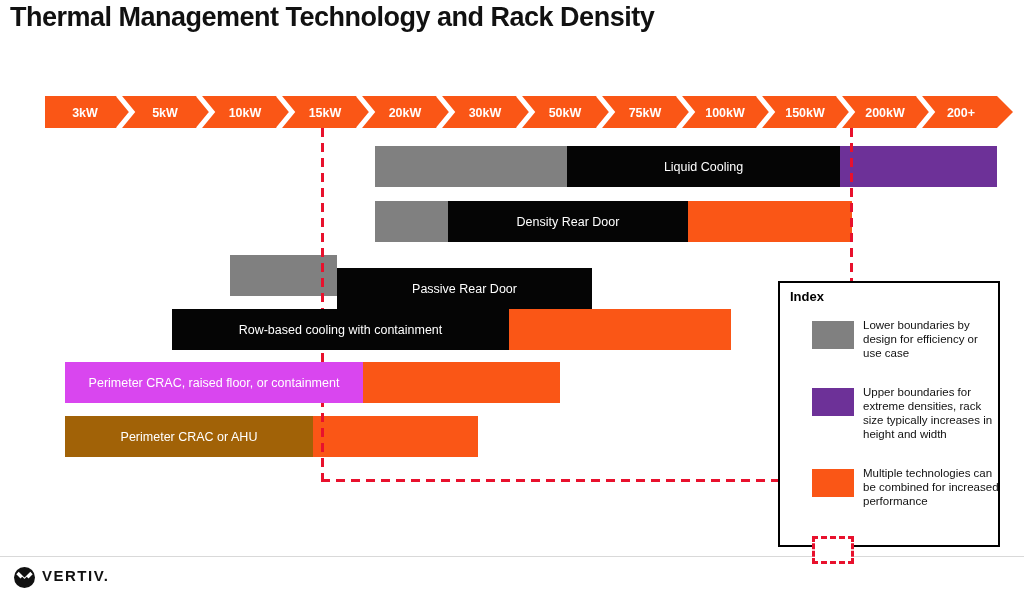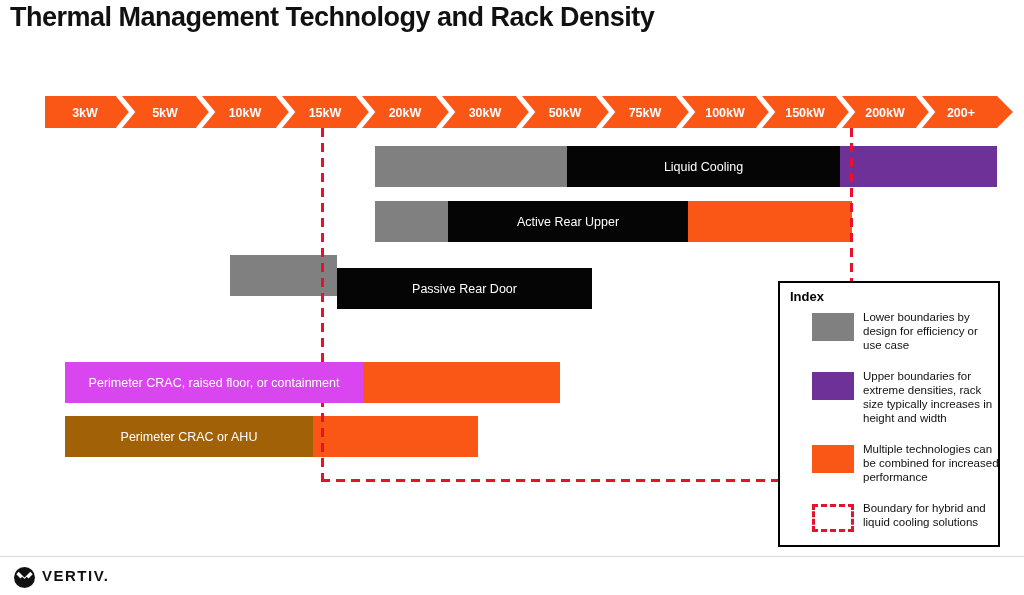--- a/index.html
+++ b/index.html
@@ -7,21 +7,21 @@
   #title{position:absolute;left:10px;top:2px;margin:0;font-size:27px;font-weight:bold;color:#111;letter-spacing:-0.5px;white-space:nowrap;}
   .axis-svg{position:absolute;left:0;top:96px;width:1024px;height:32px;}
   .bars{position:absolute;left:0;top:0;width:828px;height:595px;}
   .row-bar{position:absolute;left:0;width:1024px;height:41px;}
   .seg{position:absolute;top:0;height:41px;display:flex;align-items:center;justify-content:center;}
   .seg.black{z-index:3;}
   .seg-label{color:#fff;font-size:12.5px;white-space:nowrap;}
   .dash-line{position:absolute;z-index:2;}
   .dash-v{width:3px;}
   .dash-h{height:3px;}
-  #legend{position:absolute;left:778px;top:281px;width:222px;height:266px;border:2px solid #000;background:#fff;box-sizing:border-box;z-index:4;display:flex;flex-direction:column;align-items:flex-start;padding:6px 8px 0 10px;}
+  #legend{position:absolute;left:778px;top:281px;width:222px;height:266px;border:2px solid #000;background:#fff;box-sizing:border-box;z-index:4;display:flex;flex-direction:column;align-items:flex-start;padding:6px 8px 0 10px;gap:8px;}
   #legend-title{font-size:13px;font-weight:bold;color:#000;margin:0 0 6px 0;}
   .legend-item{display:flex;align-items:flex-start;margin:0 0 17px 22px;}
   .swatch{width:42px;height:28px;flex:0 0 42px;margin-right:9px;margin-top:3px;box-sizing:border-box;}
   .swatch.red-dashed{background:#fff;border:3px dashed #E8112D;}
   .legend-text{font-size:11.5px;line-height:14px;color:#111;width:136px;}
   #footer-rule{position:absolute;left:0;top:556px;width:1024px;height:1px;background:#d9d9d9;}
   #logo{position:absolute;left:14px;top:567px;display:flex;align-items:flex-start;}
   #brand-text{font-size:15px;font-weight:bold;color:#111;letter-spacing:1.5px;margin-left:7px;}
 </style>
 </head>
@@ -61,29 +61,35 @@
       <div class="row-bar" style="top: 146px;">
         <div class="seg " style="left: 375px; width: 192px; background: rgb(128, 128, 128);"></div>
         <div class="seg black" style="left: 567px; width: 273px; background: rgb(5, 5, 5);">
           <span class="seg-label">Liquid Cooling</span>
         </div>
         <div class="seg " style="left: 840px; width: 157px; background: rgb(109, 49, 152);"></div>
       </div>
       <div class="row-bar" style="top: 201px;">
         <div class="seg " style="left: 375px; width: 73px; background: rgb(128, 128, 128);"></div>
         <div class="seg black" style="left: 448px; width: 240px; background: rgb(5, 5, 5);">
-          <span class="seg-label">Active Rear Upper</span>
+          <span class="seg-label">Density Rear Door</span>
         </div>
         <div class="seg " style="left: 688px; width: 164px; background: rgb(250, 86, 22);"></div>
       </div>
       <div class="row-bar" style="top: 255px;">
         <div class="seg " style="left: 230px; width: 107px; background: rgb(128, 128, 128);"></div>
         <div class="seg black" style="left: 337px; width: 255px; background: rgb(5, 5, 5); margin-top: 13px;">
           <span class="seg-label">Passive Rear Door</span>
         </div>
+      </div>
+      <div class="row-bar" style="top: 309px;">
+        <div class="seg black" style="left: 172px; width: 337px; background: rgb(5, 5, 5);">
+          <span class="seg-label">Row-based cooling with containment</span>
+        </div>
+        <div class="seg " style="left: 509px; width: 222px; background: rgb(250, 86, 22);"></div>
       </div>
       <div class="row-bar" style="top: 362px;">
         <div class="seg black" style="left: 65px; width: 298px; background: #d946ef;">
           <span class="seg-label">Perimeter CRAC, raised floor, or containment</span>
         </div>
         <div class="seg " style="left: 363px; width: 197px; background: rgb(250, 86, 22);"></div>
       </div>
       <div class="row-bar" style="top: 416px;">
         <div class="seg black" style="left: 65px; width: 248px; background: #a16207;">
           <span class="seg-label">Perimeter CRAC or AHU</span>
@@ -105,21 +111,20 @@
       <div class="legend-item">
         <div class="swatch" style="background: rgb(109, 49, 152);"></div>
         <div class="legend-text">Upper boundaries for extreme densities, rack size typically increases in height and width</div>
       </div>
       <div class="legend-item">
         <div class="swatch" style="background: rgb(250, 86, 22);"></div>
         <div class="legend-text">Multiple technologies can be combined for increased performance</div>
       </div>
       <div class="legend-item">
         <div class="swatch red-dashed"></div>
-        <div class="legend-text">Boundary for hybrid and liquid cooling solutions</div>
       </div>
     </div>
 
   <div id="footer-rule"></div>
 
   <div id="logo">
     <svg width="21" height="21" viewBox="0 0 21 21">
       <circle cx="10.5" cy="10.5" r="10.5" fill="#111"></circle>
       <path d="M3.5 6 L10.5 13 L17.5 6" stroke="#fff" stroke-width="3.4" fill="none"></path>
       <path d="M6.5 11.5 L10.5 15.5 L14.5 11.5" stroke="#111" stroke-width="5" fill="none"></path>

